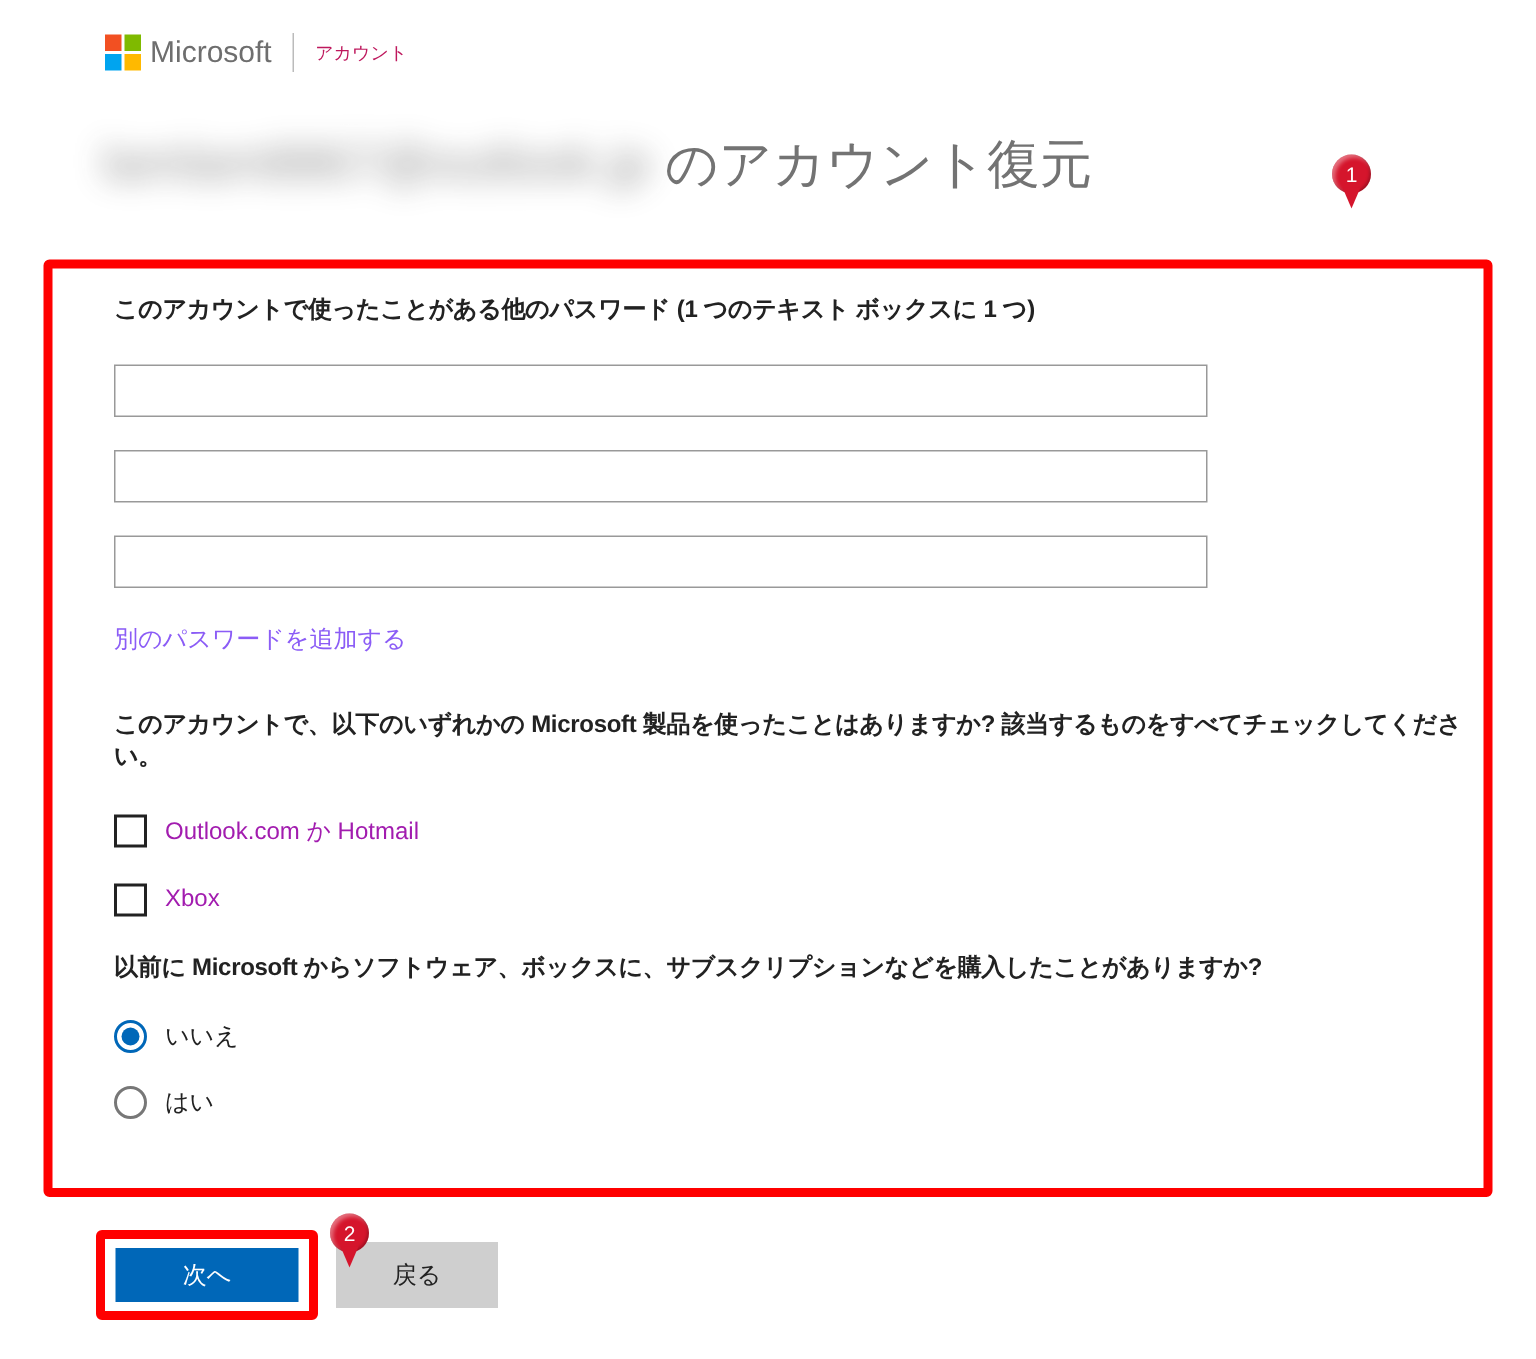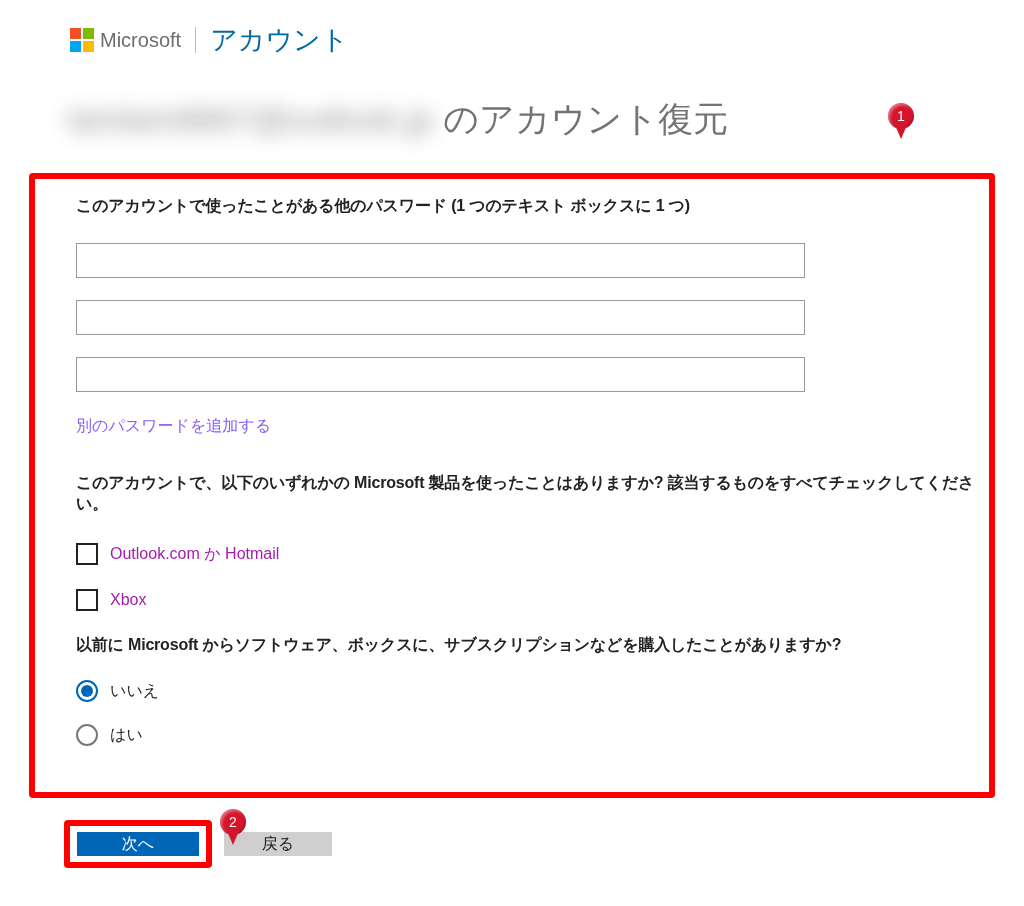--- a/index.html
+++ b/index.html
@@ -32,22 +32,22 @@
       color: #6e6e6e;
       font-weight: 500;
     }
     .divider {
       width: 1px;
       height: 26px;
       background: #bbb;
       margin: 0 14px;
     }
     .account-text {
-      font-size: 27px;
-      color: #0369a1;
+      font-size: 12px;
+      color: #be185d;
       font-weight: 400;
     }
     .title-row {
       display: flex;
       align-items: center;
       padding: 38px 0 0 68px;
     }
     .blurred-email {
       color: #333;
       font-size: 34px;
@@ -158,30 +158,30 @@
       border-radius: 4px;
       padding: 6px 7px;
       display: inline-block;
     }
     .btn-primary {
       background: #0067b8;
       color: #fff;
       font-size: 16px;
       border: none;
       width: 122px;
-      height: 24px;
+      height: 36px;
       cursor: pointer;
     }
     .btn-secondary {
       background: #cfcfcf;
       color: #222;
       font-size: 16px;
       border: none;
       width: 108px;
-      height: 24px;
+      height: 44px;
       cursor: pointer;
       margin-left: 12px;
     }
     .pin {
       position: absolute;
       width: 26px;
       height: 36px;
     }
     .pin-circle {
       width: 26px;

